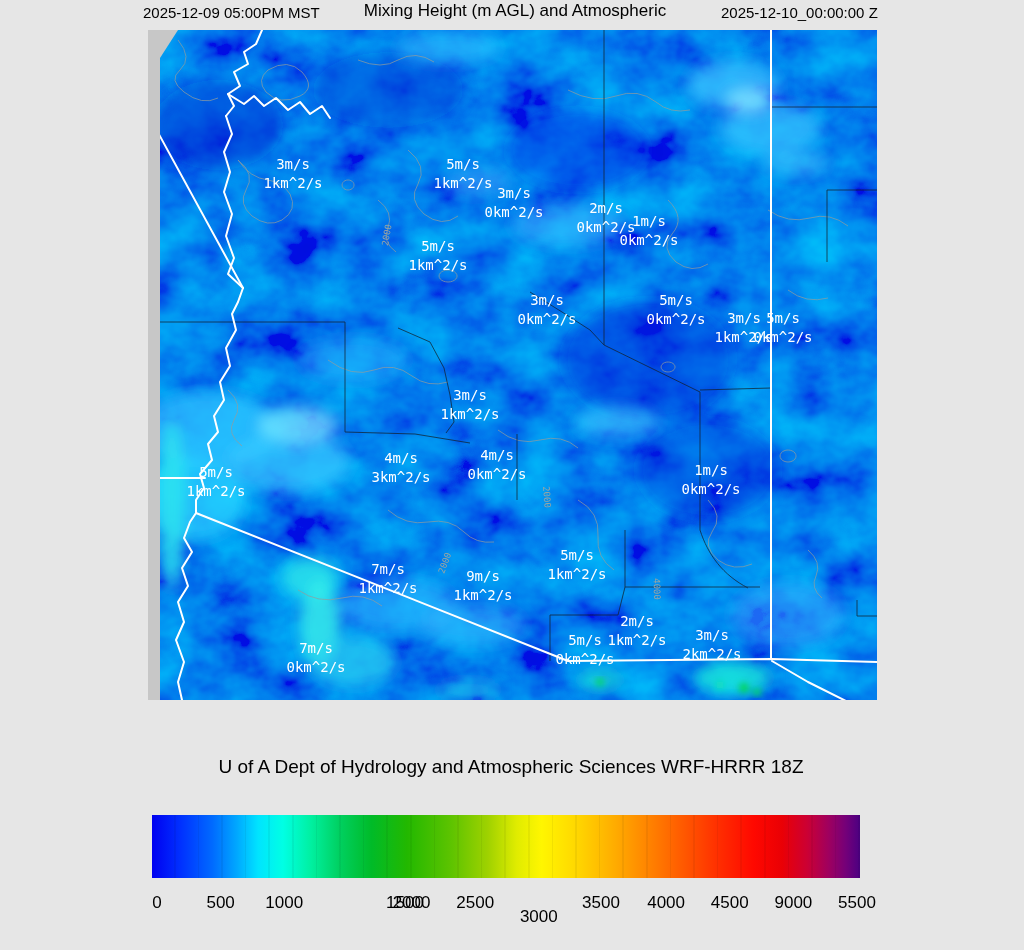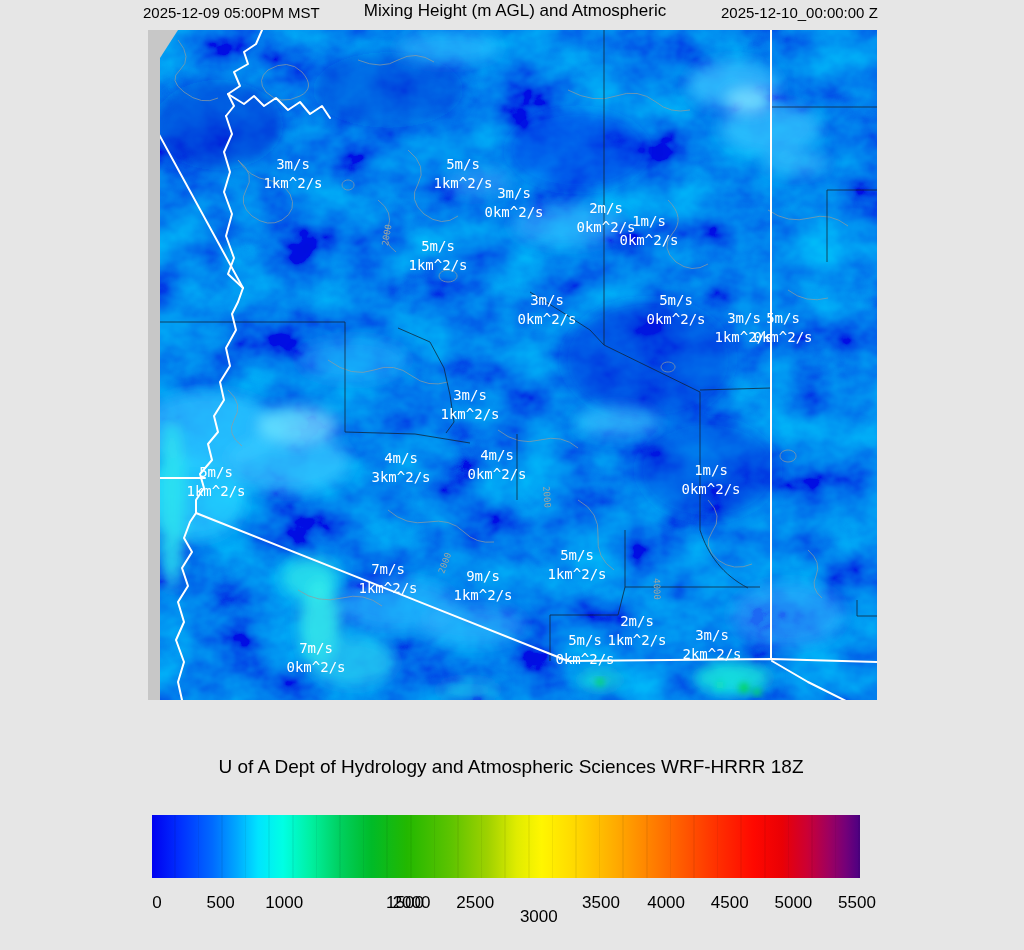--- a/index.html
+++ b/index.html
@@ -230,15 +230,15 @@
     <span style="left: 5px;">0</span>
     <span style="left: 68.64px;">500</span>
     <span style="left: 132.28px;">1000</span>
     <span style="left: 206px; margin-left: 47px;">1500</span>
     <span style="left: 259.56px;">2000</span>
     <span style="left: 323.2px;">2500</span>
     <span style="left: 386.84px; margin-top: 14px;">3000</span>
     <span style="left: 449px;">3500</span>
     <span style="left: 514.12px;">4000</span>
     <span style="left: 577.76px;">4500</span>
-    <span style="left: 641.4px;">5000</span>
+    <span style="left: 641.4px;">9000</span>
     <span style="left: 705.04px;">5500</span>
   </div>
 
 </body></html>

